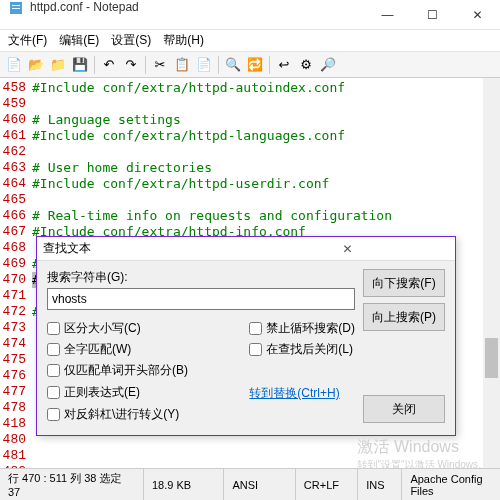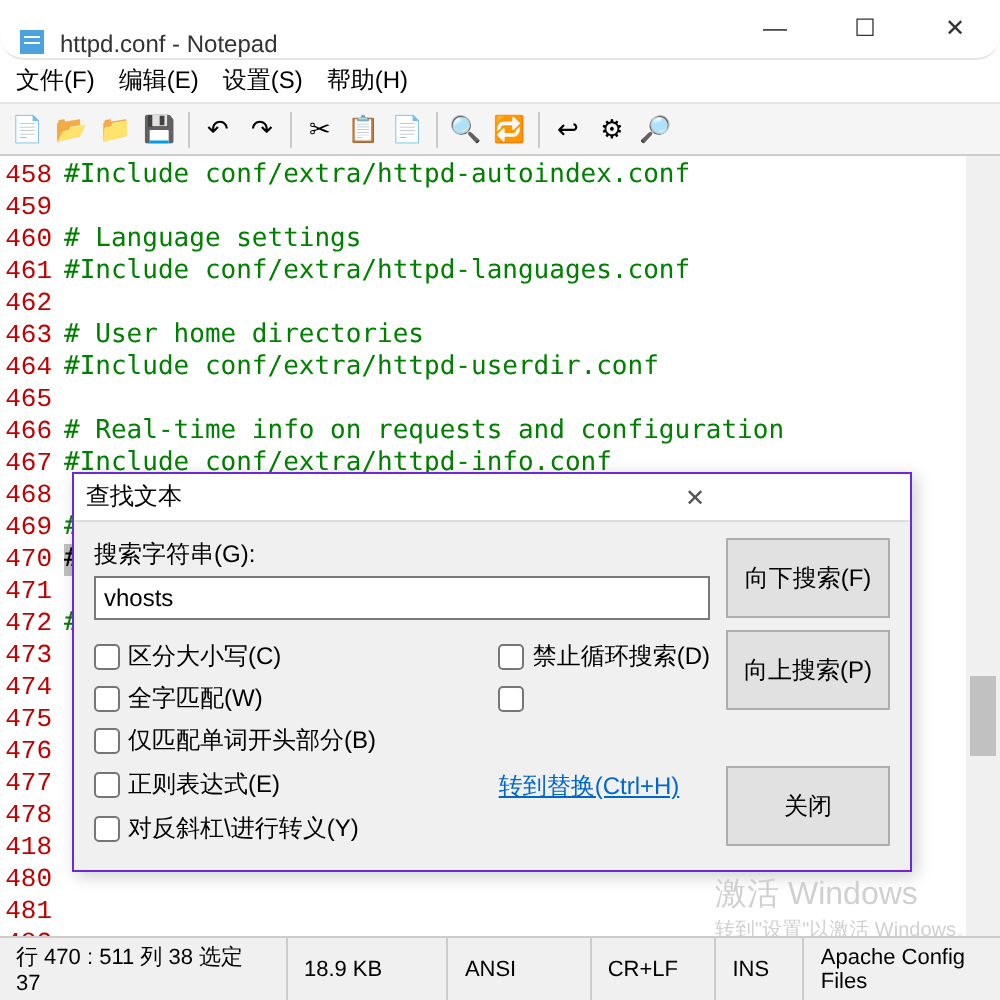--- a/index.html
+++ b/index.html
@@ -1,17 +1,17 @@
 <!DOCTYPE html>
 <html><head>
 <meta charset="utf-8">
 <style>
 * { box-sizing: border-box; margin: 0; padding: 0; }
 body { font-family: "Microsoft YaHei", Tahoma, sans-serif; font-size: 12px; background: #fff; width: 500px; height: 500px; overflow: hidden; position: relative; }
-.titlebar { height: 30px; background: #fff; display: flex; align-items: flex-end; padding: 0 0 0 8px; border-bottom: 1px solid #e5e5e5; border-radius: 12px; }
+.titlebar { height: 30px; background: #fff; display: flex; align-items: flex-start; padding: 0 0 0 8px; border-bottom: 1px solid #e5e5e5; }
 .titlebar .icon { width: 16px; height: 16px; margin-right: 6px; }
 .titlebar .title { flex: 1; color: #333; font-size: 12px; }
 .winbtn { width: 45px; height: 30px; display: flex; align-items: center; justify-content: center; color: #333; }
 .menubar { height: 22px; display: flex; align-items: center; padding: 0 4px; gap: 4px; border-bottom: 1px solid #e5e5e5; }
 .menubar span { padding: 2px 4px; font-size: 12px; color: #000; }
 .toolbar { height: 26px; display: flex; align-items: center; padding: 0 4px; gap: 2px; border-bottom: 1px solid #ccc; background: #f5f5f5; }
 .tbtn { width: 20px; height: 20px; display: flex; align-items: center; justify-content: center; font-size: 13px; }
 .tsep { width: 1px; height: 18px; background: #ccc; margin: 0 2px; }
 .editor { font-family: Consolas, monospace; font-size: 13px; line-height: 16px; padding: 2px 0 0 0; height: 398px; overflow: hidden; position: relative; }
 .line { display: flex; white-space: pre; }
@@ -29,21 +29,21 @@
 .dlg-close { width: 20px; text-align: center; color: #555; }
 .dlg-body { padding: 8px 10px 12px 10px; display: flex; }
 .dlg-left { flex: 1; }
 .dlg-right { width: 90px; display: flex; flex-direction: column; gap: 6px; padding-left: 8px; }
 .dlg-label { font-size: 12px; margin-bottom: 2px; }
 .dlg-input { width: 100%; height: 22px; border: 1px solid #7a7a7a; padding: 0 4px; font-size: 12px; background: #fff; }
 .dlg-checks { display: grid; grid-template-columns: 1fr; gap: 4px 10px; margin-top: 10px; font-size: 12px; }
 .dlg-checks label { display: flex; align-items: center; gap: 4px; }
 .dlg-checks input { width: 13px; height: 13px; }
 .dlg-link { color: #0066cc; text-decoration: underline; grid-column: 2; margin-top: 2px; }
-.dlg-btn { height: 40px; border: 1px solid #adadad; background: #e1e1e1; font-size: 12px; }
+.dlg-btn { height: 28px; border: 1px solid #adadad; background: #e1e1e1; font-size: 12px; }
 .scrollbar-v { position: absolute; right: 0; top: 78px; bottom: 22px; width: 17px; background: #f0f0f0; }
 .sb-thumb { position: absolute; left: 2px; right: 2px; top: 260px; height: 40px; background: #c1c1c1; }
 </style>
 </head>
 <body>
 
 <div class="titlebar">
   <span class="icon"><svg width="16" height="16">
         <rect x="2" y="2" width="12" height="12" fill="#4aa3df"></rect>
         <rect x="4" y="5" width="8" height="1" fill="#fff"></rect>
@@ -132,20 +132,21 @@
         <label>
             <input type="checkbox" style="">
             <span>禁止循环搜索(D)</span>
           </label>
         <label>
             <input type="checkbox" style="">
             <span>全字匹配(W)</span>
           </label>
         <label>
             <input type="checkbox" style="">
+            <span>在查找后关闭(L)</span>
           </label>
         <label>
             <input type="checkbox" style="">
             <span>仅匹配单词开头部分(B)</span>
           </label>
         <span></span>
         <label>
             <input type="checkbox" style="">
             <span>正则表达式(E)</span>
           </label>

